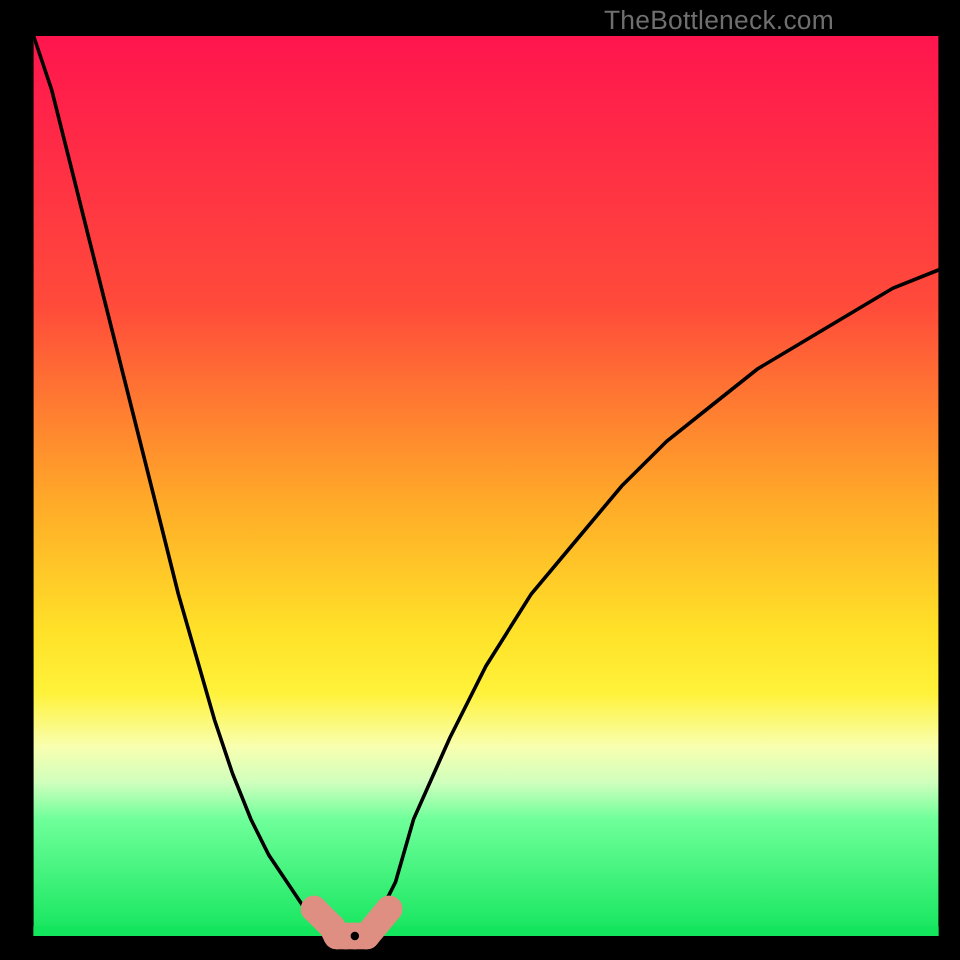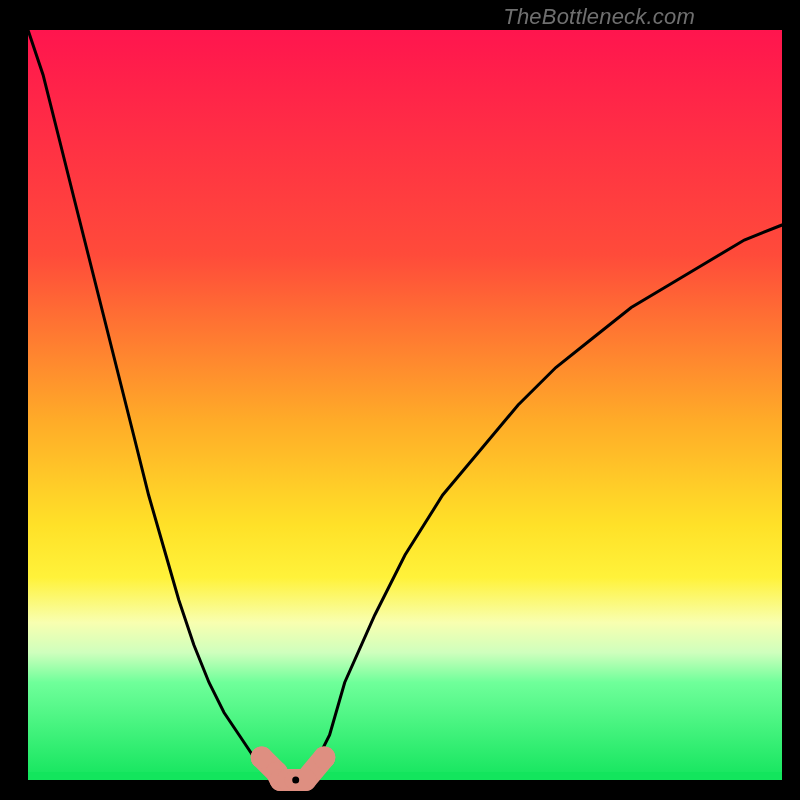--- a/index.html
+++ b/index.html
@@ -11,21 +11,20 @@
     overflow: hidden;
     font-family: Arial, Helvetica, sans-serif;
   }
   .frame {
     position: absolute;
     top: 0;
     left: 0;
     width: 707px;
     height: 800px;
     background: #000000;
-    font-style: italic;
   }
   .watermark {
     position: absolute;
     top: 4px;
     right: 12px;
     color: #6f6f6f;
     font-size: 22px;
     font-weight: 500;
     letter-spacing: 0.2px;
     user-select: none;

